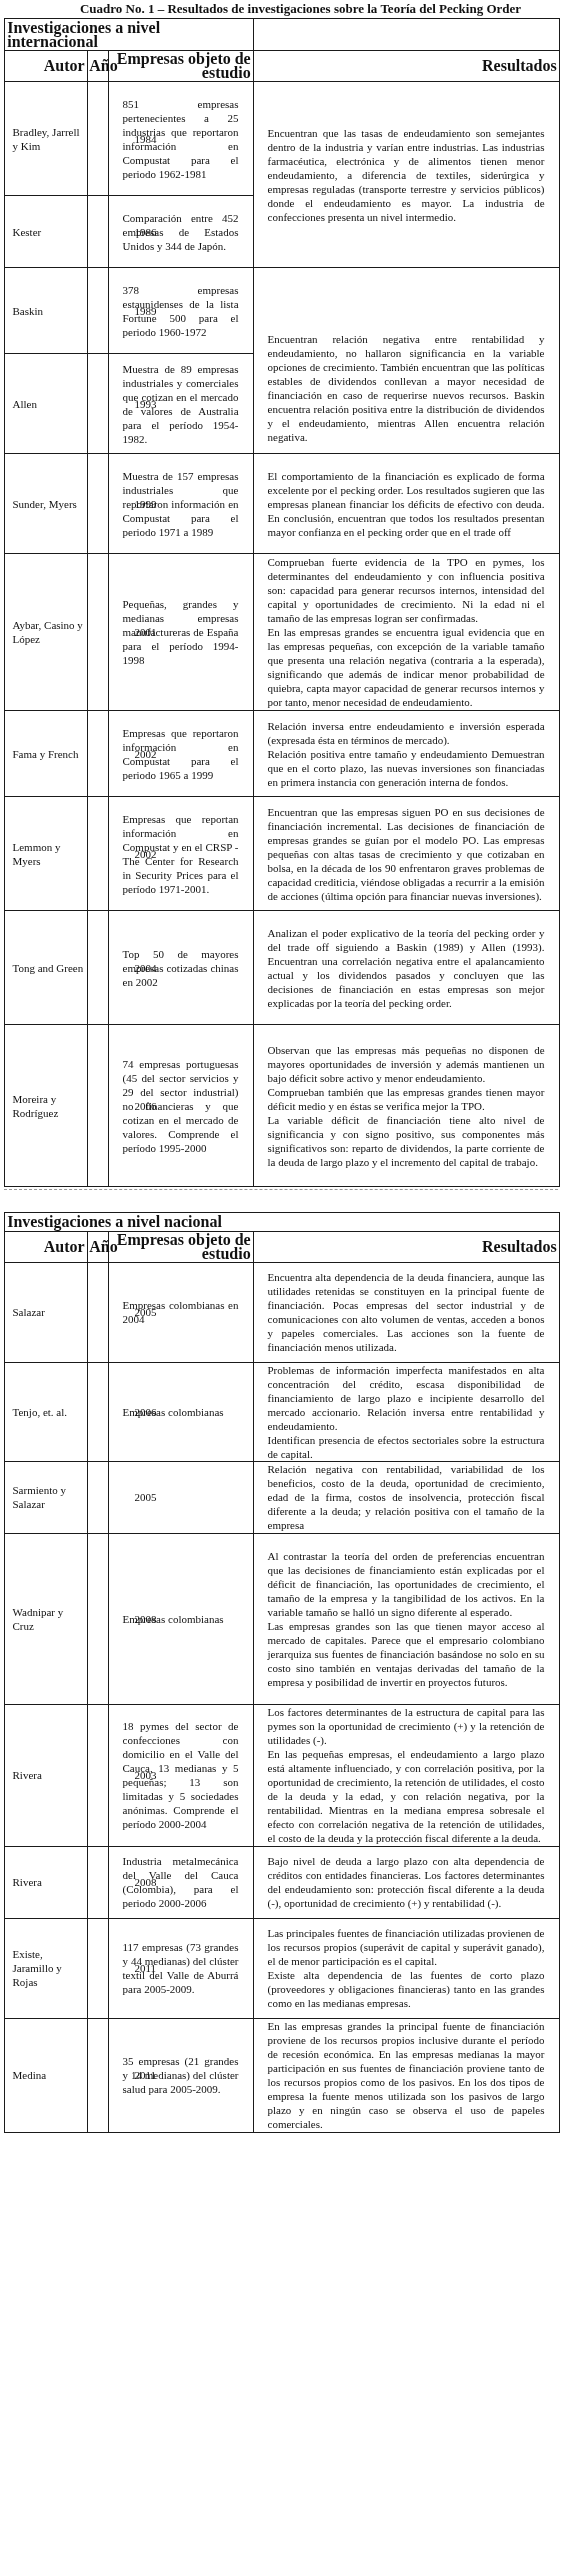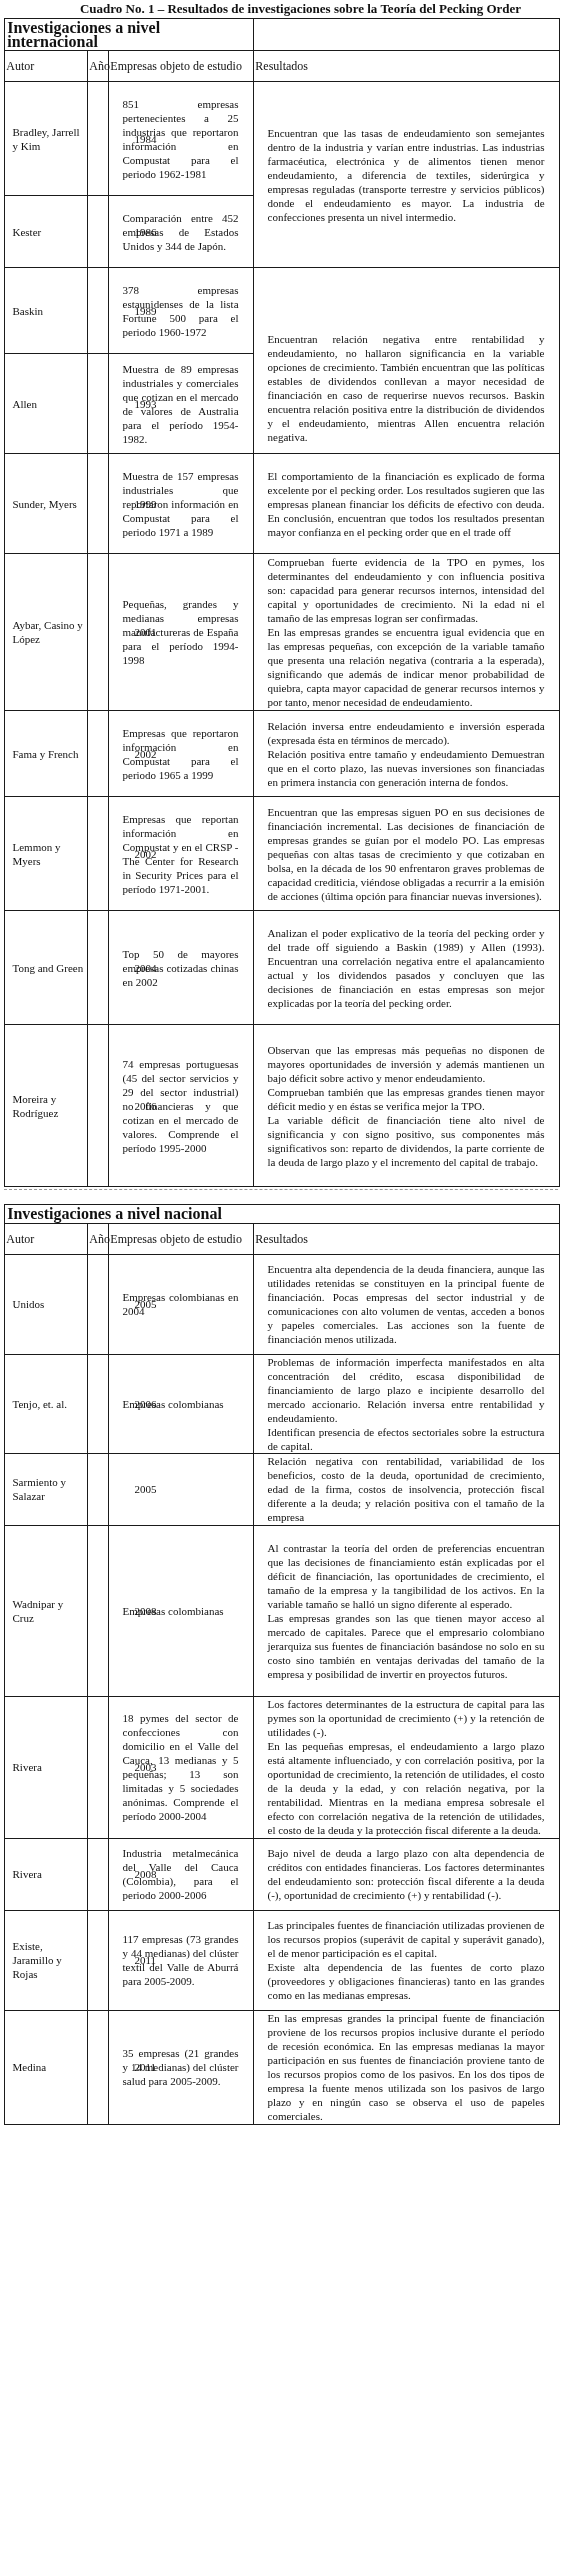--- a/index.html
+++ b/index.html
@@ -25,23 +25,23 @@
       border-collapse: collapse;
       width: 555px;
       table-layout: fixed;
     }
     td, th {
       border: 0.9px solid #1a1a1a;
       vertical-align: middle;
       padding: 0 1.8px;
     }
     th {
-      font-weight: normal;
-      text-align: left;
-      font-size: 12px;
+      font-weight: bold;
+      text-align: right;
+      font-size: 16px;
       line-height: 14px;
     }
     .section-head td {
       font-weight: bold;
       font-size: 16px;
       text-align: left;
       padding: 1.8px 2.7px;
       height: 14px;
     }
     col.c1 { width: 83px; }
@@ -50,21 +50,21 @@
     col.c4 { width: 306px; }
     .autor { text-align: left; padding-left: 8px; }
     .anio { text-align: right; padding-right: 2.7px; padding-left: 47px; }
     .emp, .res { text-align: justify; padding: 0 14px; }
     .gap { height: 8.8px; position: relative; }
     .gap:before {
       content: "";
       position: absolute; left: 3.5px; right: 2.7px; top: 1.8px;
       border-top: 0.9px dashed #9a9a9a;
     }
-    .table2 { margin-top: 8px; }
+    .table2 { margin-top: 16px; }
     .para { display: block; }
   </style>
 </head>
 <body>
 
 <div class="title">Cuadro No. 1 – Resultados de investigaciones sobre la Teoría del Pecking Order</div>
 
 <div class="table-wrap">
   <table>
     <colgroup>
@@ -175,21 +175,21 @@
         <tr class="section-head">
       <td colspan="4">Investigaciones a nivel nacional</td>
     </tr>
     <tr>
       <th style="height:30px">Autor</th>
       <th>Año</th>
       <th>Empresas objeto de estudio</th>
       <th>Resultados</th>
     </tr>
     <tr>
-      <td class="autor" style="height:99px">Unidos</td>
+      <td class="autor" style="height:99px">Salazar</td>
       <td class="anio">2005</td>
       <td class="emp">Empresas colombianas en 2004</td>
       <td class="res">Encuentra alta dependencia de la deuda financiera, aunque las utilidades retenidas se constituyen en la principal fuente de financiación. Pocas empresas del sector industrial y de comunicaciones  con alto volumen de ventas, acceden a bonos y papeles comerciales. Las acciones son la fuente de financiación menos utilizada.</td>
     </tr>
     <tr>
       <td class="autor" style="height:85px">Tenjo, et. al.</td>
       <td class="anio">2006</td>
       <td class="emp">Empresas colombianas</td>
       <td class="res">
         <span class="para">Problemas de información imperfecta  manifestados en alta concentración del crédito, escasa disponibilidad de financiamiento de largo plazo e incipiente desarrollo del mercado accionario. Relación inversa entre rentabilidad y endeudamiento.</span>

